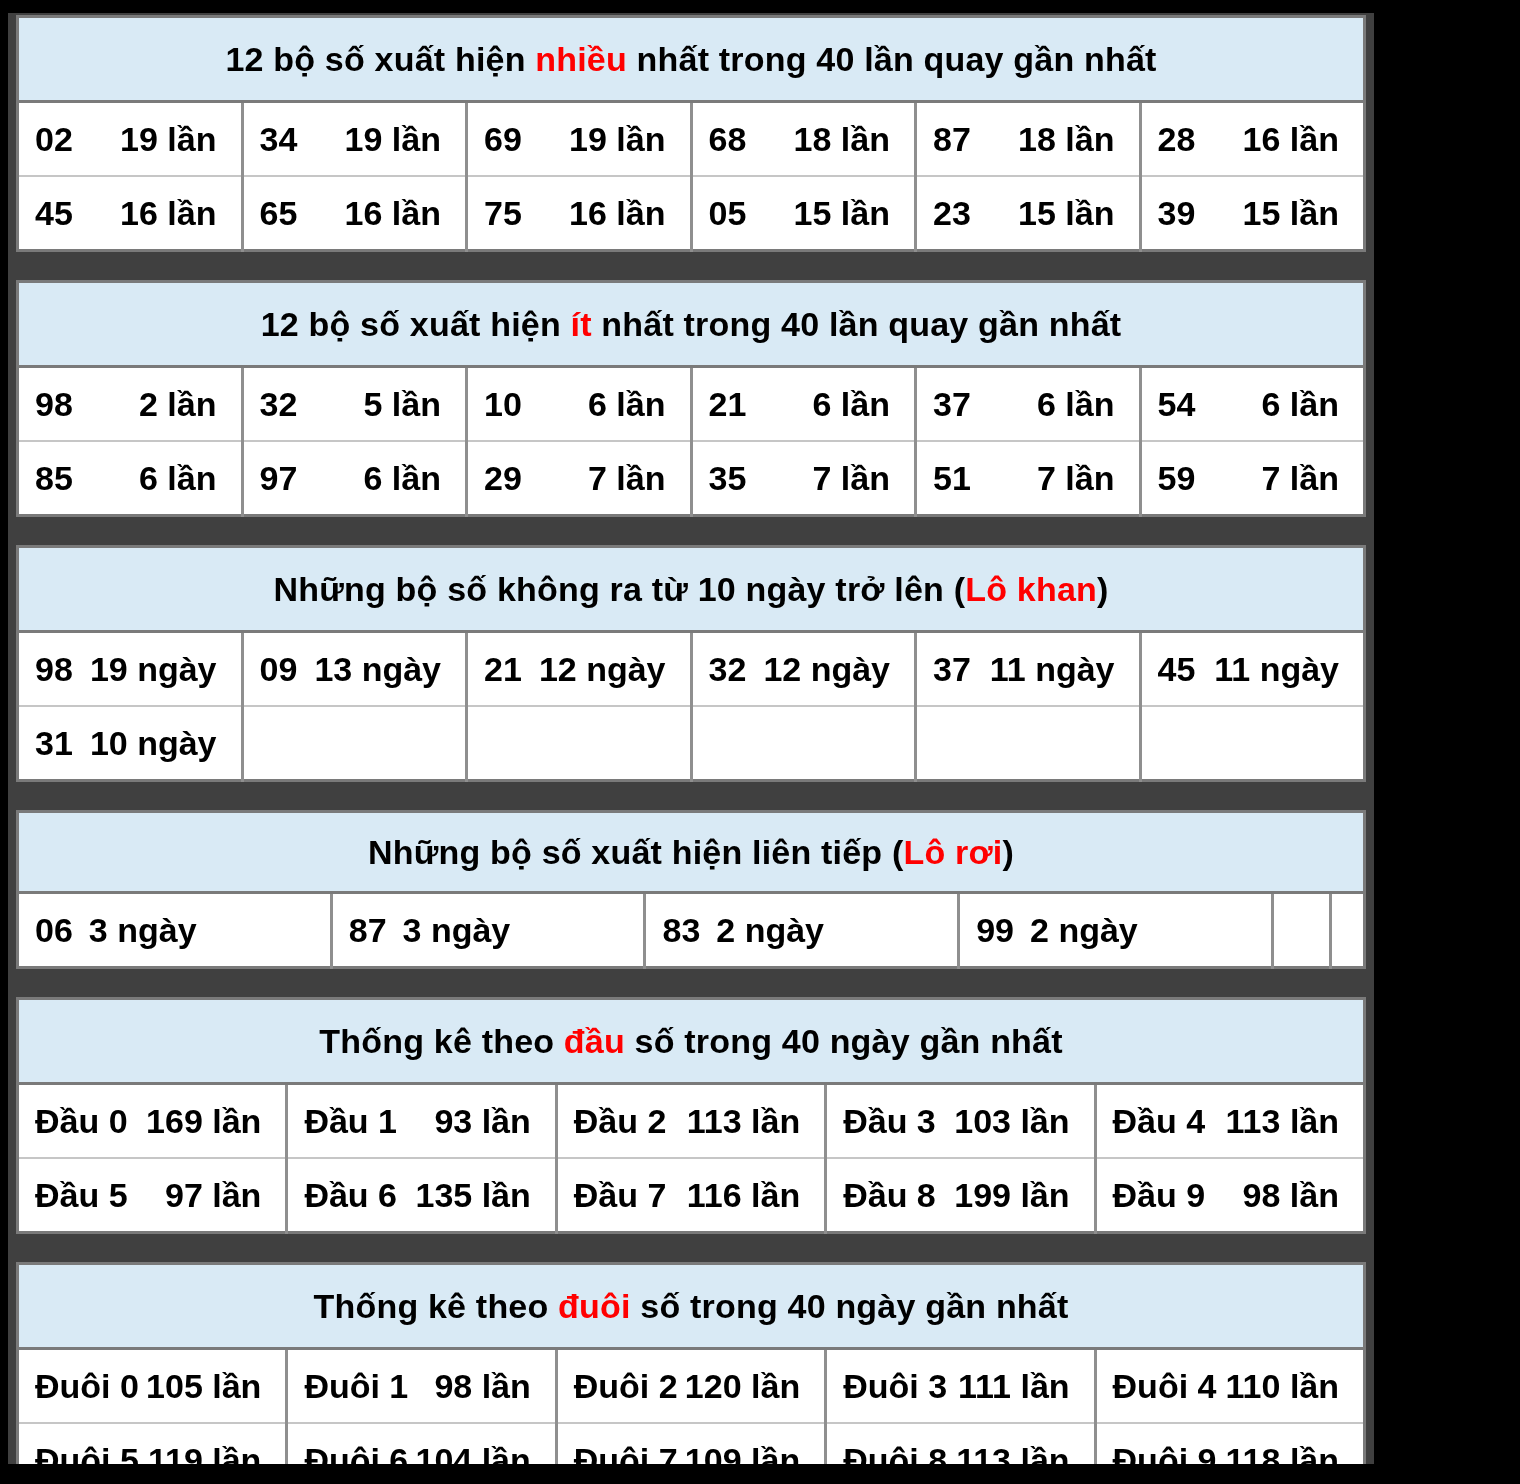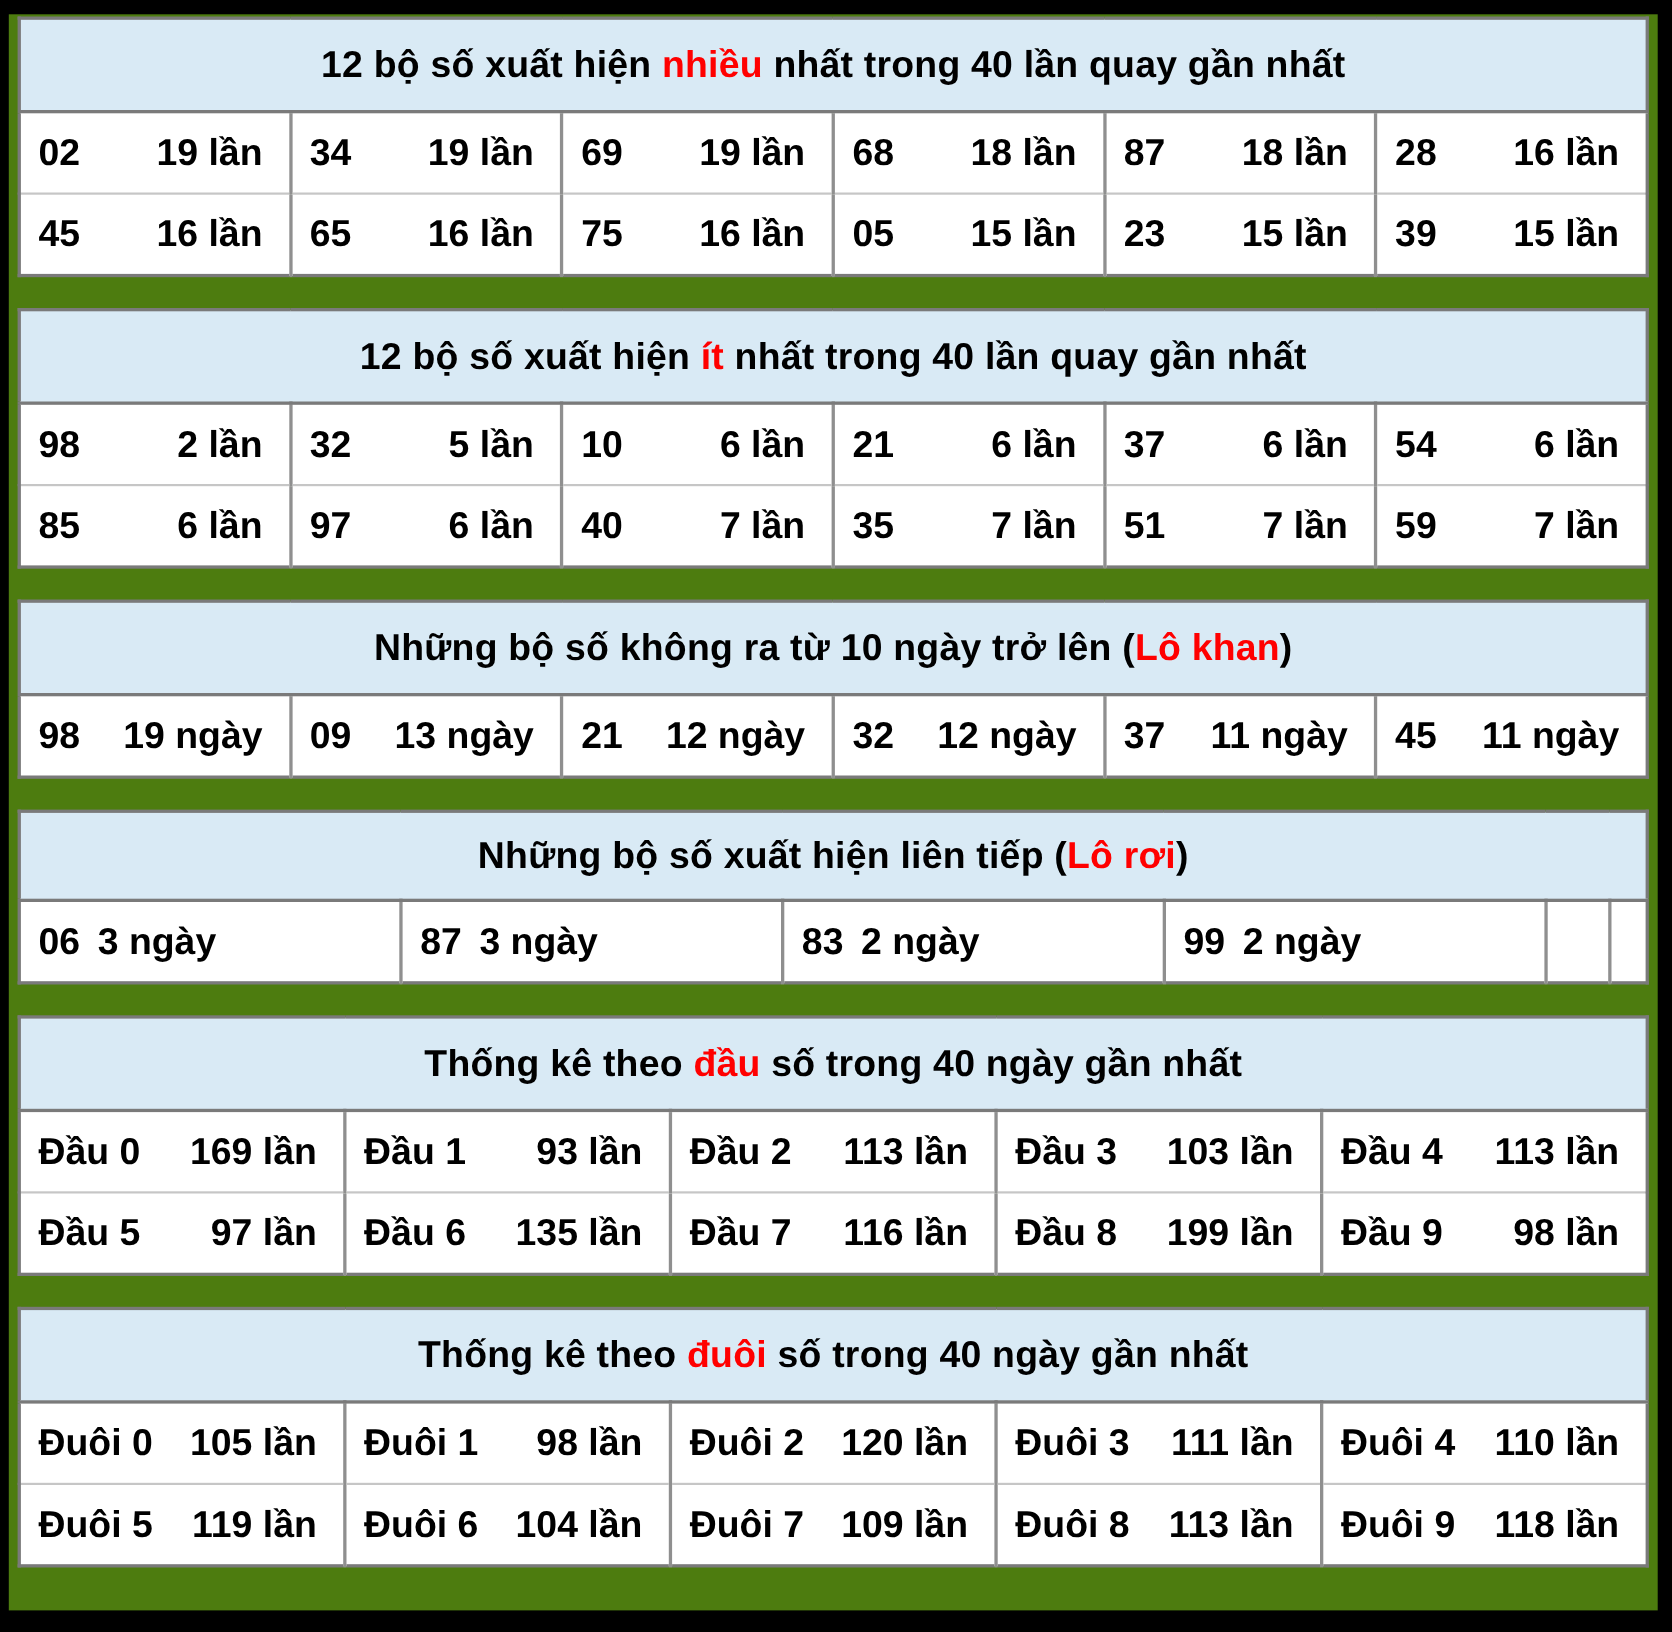--- a/index.html
+++ b/index.html
@@ -11,23 +11,23 @@
     height: 1484px;
     background: #000000;
     position: relative;
     font-family: "Liberation Sans", "DejaVu Sans", sans-serif;
     color: #000000;
   }
   .page {
     position: absolute;
     top: 13px;
     left: 8px;
-    width: 1499px;
+    width: 1366px;
     height: 1451px;
-    background: #4d7c0f;
+    background: #404040;
     box-sizing: border-box;
     padding: 2px 8px 0 8px;
     overflow: hidden;
   }
   table.stat-table {
     width: 100%;
     border-collapse: collapse;
     table-layout: fixed;
     border: 3px solid #7a7a7a;
     margin: 0 0 28px 0;
@@ -208,21 +208,21 @@
               </div>
             </td>
             <td class="cell">
               <div class="cw">
                 <span class="num">97</span>
                 <span class="val">6 lần</span>
               </div>
             </td>
             <td class="cell">
               <div class="cw">
-                <span class="num">40</span>
+                <span class="num">29</span>
                 <span class="val">7 lần</span>
               </div>
             </td>
             <td class="cell">
               <div class="cw">
                 <span class="num">35</span>
                 <span class="val">7 lần</span>
               </div>
             </td>
             <td class="cell">
@@ -277,20 +277,33 @@
                 <span class="num">37</span>
                 <span class="val">11 ngày</span>
               </div>
             </td>
             <td class="cell">
               <div class="cw">
                 <span class="num">45</span>
                 <span class="val">11 ngày</span>
               </div>
             </td>
+          </tr>
+          <tr>
+            <td class="cell">
+              <div class="cw">
+                <span class="num">31</span>
+                <span class="val">10 ngày</span>
+              </div>
+            </td>
+            <td class="cell"></td>
+            <td class="cell"></td>
+            <td class="cell"></td>
+            <td class="cell"></td>
+            <td class="cell"></td>
           </tr>
         </tbody>
       </table>
       <table class="stat-table center-val">
         <colgroup>
           <col>
           <col>
           <col>
           <col>
           <col style="width: 58px;">

